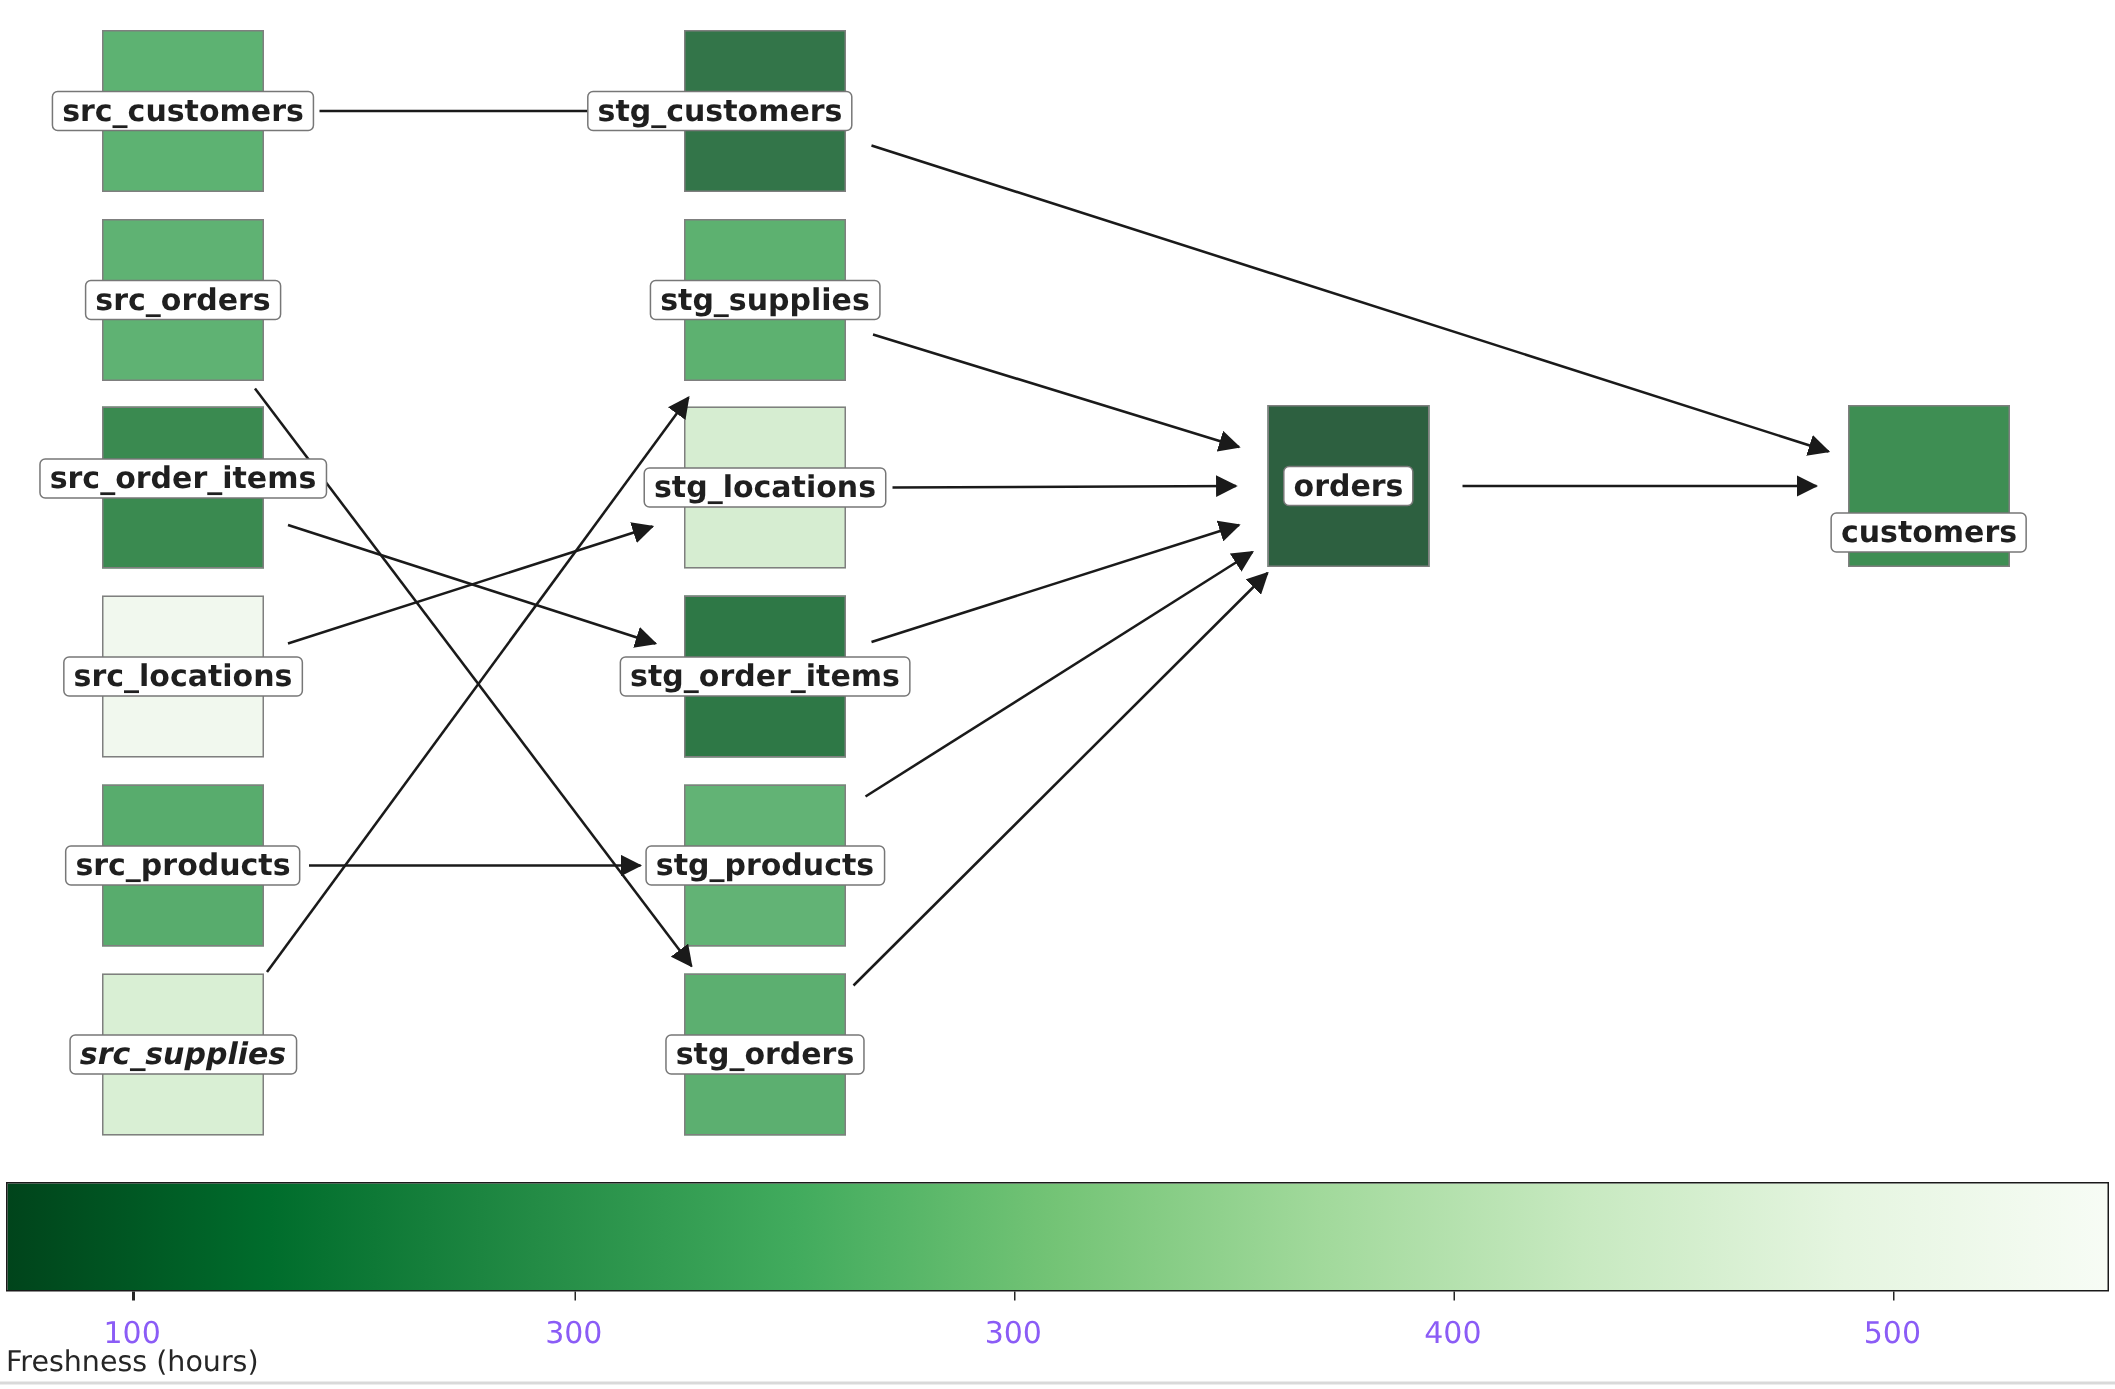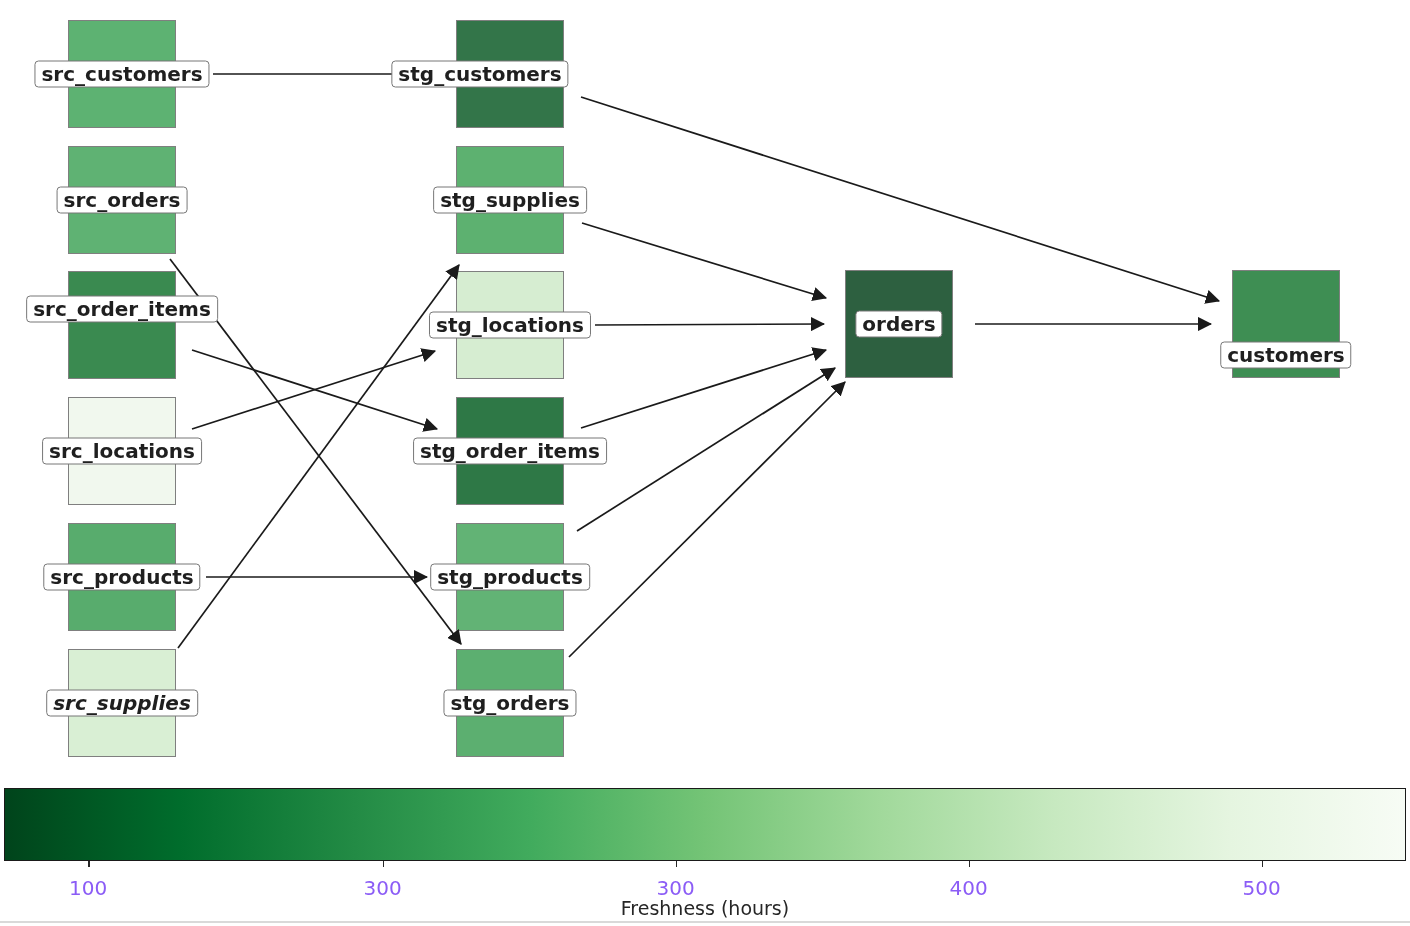--- a/index.html
+++ b/index.html
@@ -65,21 +65,21 @@
     top: 876px;
     transform: translateX(-50%);
     font-size: 20px;
     color: #8b5cf6;
   }
   .cbar-axis-label {
     position: absolute;
     top: 897px;
     left: 4px;
     width: 1402px;
-    text-align: center;
+    text-align: left;
     font-size: 19px;
     color: #262626;
   }
   .bottom-edge {
     position: absolute;
     left: 0;
     top: 921px;
     width: 1410px;
     height: 1.5px;
     background: #d9d9d9;
@@ -126,21 +126,21 @@
         <line x1="581" y1="428" x2="826" y2="350" stroke="#1a1a1a" stroke-width="1.7" marker-end="url(#arrowhead)"></line>
         <line x1="577" y1="531" x2="835" y2="368" stroke="#1a1a1a" stroke-width="1.7" marker-end="url(#arrowhead)"></line>
         <line x1="569" y1="657" x2="845" y2="382" stroke="#1a1a1a" stroke-width="1.7" marker-end="url(#arrowhead)"></line>
         <line x1="975" y1="324" x2="1211" y2="324" stroke="#1a1a1a" stroke-width="1.7" marker-end="url(#arrowhead)"></line>
       </g>
   </svg>
 
   <div id="labels-layer">
       <div class="node-label" style="left: 122px; top: 74px;">src_customers</div>
       <div class="node-label" style="left: 122px; top: 200px;">src_orders</div>
-      <div class="node-label" style="left: 122px; top: 309px;">src_order_items</div>
+      <div class="node-label" style="left: 122px; top: 319px;">src_order_items</div>
       <div class="node-label" style="left: 122px; top: 451px;">src_locations</div>
       <div class="node-label" style="left: 122px; top: 577px;">src_products</div>
       <div class="node-label" style="left: 122px; top: 703px; font-style: italic;">src_supplies</div>
       <div class="node-label" style="left: 480px; top: 74px;">stg_customers</div>
       <div class="node-label" style="left: 510px; top: 200px; text-align: right;">stg_supplies</div>
       <div class="node-label" style="left: 510px; top: 325px;">stg_locations</div>
       <div class="node-label" style="left: 510px; top: 451px;">stg_order_items</div>
       <div class="node-label" style="left: 510px; top: 577px;">stg_products</div>
       <div class="node-label" style="left: 510px; top: 703px;">stg_orders</div>
       <div class="node-label" style="left: 899px; top: 324px;">orders</div>

